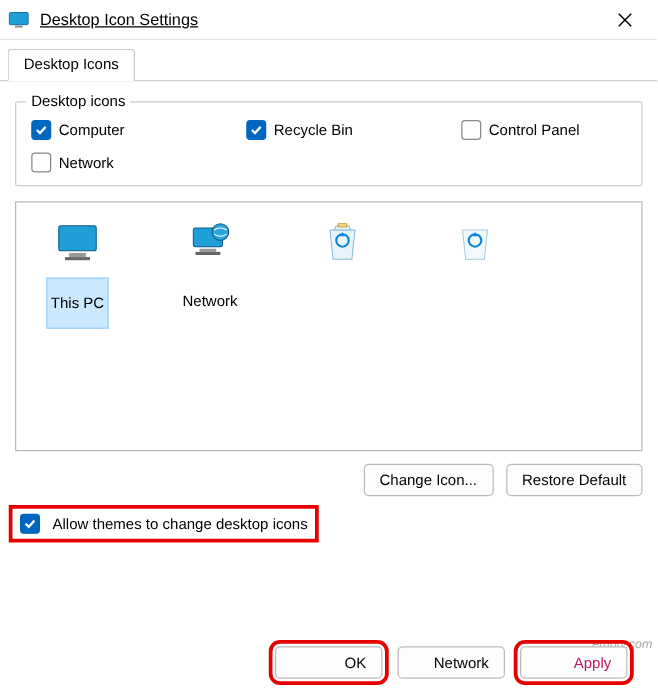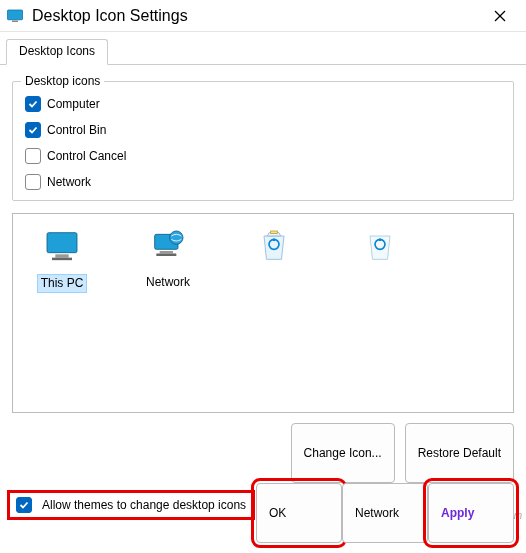--- a/index.html
+++ b/index.html
@@ -20,21 +20,22 @@
     align-items: center;
     padding: 0 6px;
     border-bottom: 1px solid #e5e5e5;
     background: #fff;
   }
   .titlebar .app-icon {
     width: 18px; height: 18px; margin-right: 8px;
   }
   .titlebar .title {
     flex: 1;
-    font-size: 16px;
+    font-size: 13px;
+    text-decoration: underline;
   }
   .close-btn {
     width: 40px; height: 32px;
     display:flex; align-items:center; justify-content:center;
     font-size: 14px;
     cursor: default;
   }
   .tab-strip {
     display:flex;
     padding: 6px 6px 0 6px;
@@ -62,21 +63,21 @@
   }
   .groupbox > .legend {
     position:absolute;
     top:-8px; left:8px;
     background:#fff;
     padding: 0 4px;
     font-size: 12px;
   }
   .check-grid {
     display:grid;
-    grid-template-columns: 1fr;
+    grid-template-columns: 1fr 1fr 1fr;
     row-gap: 10px;
     column-gap: 40px;
   }
   .chk {
     display:flex;
     align-items:center;
     gap:6px;
   }
   .chk-box {
     width:16px; height:16px;
@@ -113,56 +114,57 @@
     display:flex; align-items:center; justify-content:center;
   }
   .btn-row {
     display:flex;
     gap:10px;
     justify-content:flex-end;
     margin-top:10px;
   }
   .btn {
     min-width: 100px;
-    padding: 22px 12px;
+    padding: 5px 12px;
     border:1px solid #bbb;
     border-radius:4px;
     background:#fdfdfd;
     font-size:12px;
-    text-align:left;
-  }
-  .btn.disabled { color:#6d28d9;font-weight:bold; }
+    text-align:right;
+  }
+  .btn.disabled { color:#be185d; }
   .highlight-red {
     outline: 3px solid #e60000;
     outline-offset: 2px;
   }
   .allow-row {
     display:inline-flex;
     align-items:center;
     gap:10px;
     padding:2px 4px;
     margin-top:12px;
   }
   .footer {
     position:absolute;
     bottom:10px;
-    left:0; right:0;
+    left:0; right:12px;
     padding: 0 12px;
     display:flex;
+    gap:12px;
     justify-content:flex-end;
   }
   .footer .btn { min-width:86px; }
   .watermark {
     position:absolute;
     right:4px; bottom:32px;
     font-size:10px;
     color:#aaa;
     font-style:italic;
   }
-  .icon-item .label { display:inline-block; padding:1px 3px; }
+  .icon-item .label { display:inline-block; padding:12px 3px; }
 </style>
 </head>
 <body>
 
 <div class="titlebar">
   <span class="app-icon">
     <svg viewBox="0 0 24 24" width="18" height="18">
       <rect x="2" y="4" width="20" height="13" rx="1" fill="#1e9fd8" stroke="#0f6fa0"></rect>
       <rect x="8" y="18" width="8" height="2" fill="#888"></rect>
     </svg>
@@ -194,27 +196,27 @@
         </span>
         <span>Computer</span>
       </label>
 
       <label class="chk">
         <span class="chk-box checked">
           <svg width="10" height="10" viewBox="0 0 10 10">
               <polyline points="1.5,5 4,7.5 8.5,2.5" fill="none" stroke-width="1.8"></polyline>
             </svg>
         </span>
-        <span>Control Bin</span>
+        <span>Recycle Bin</span>
       </label>
 
 
       <label class="chk">
         <span class="chk-box"></span>
-        <span>Control Cancel</span>
+        <span>Control Panel</span>
       </label>
 
       <label class="chk">
         <span class="chk-box"></span>
         <span>Network</span>
       </label>
     </div>
   </div>
 
   

